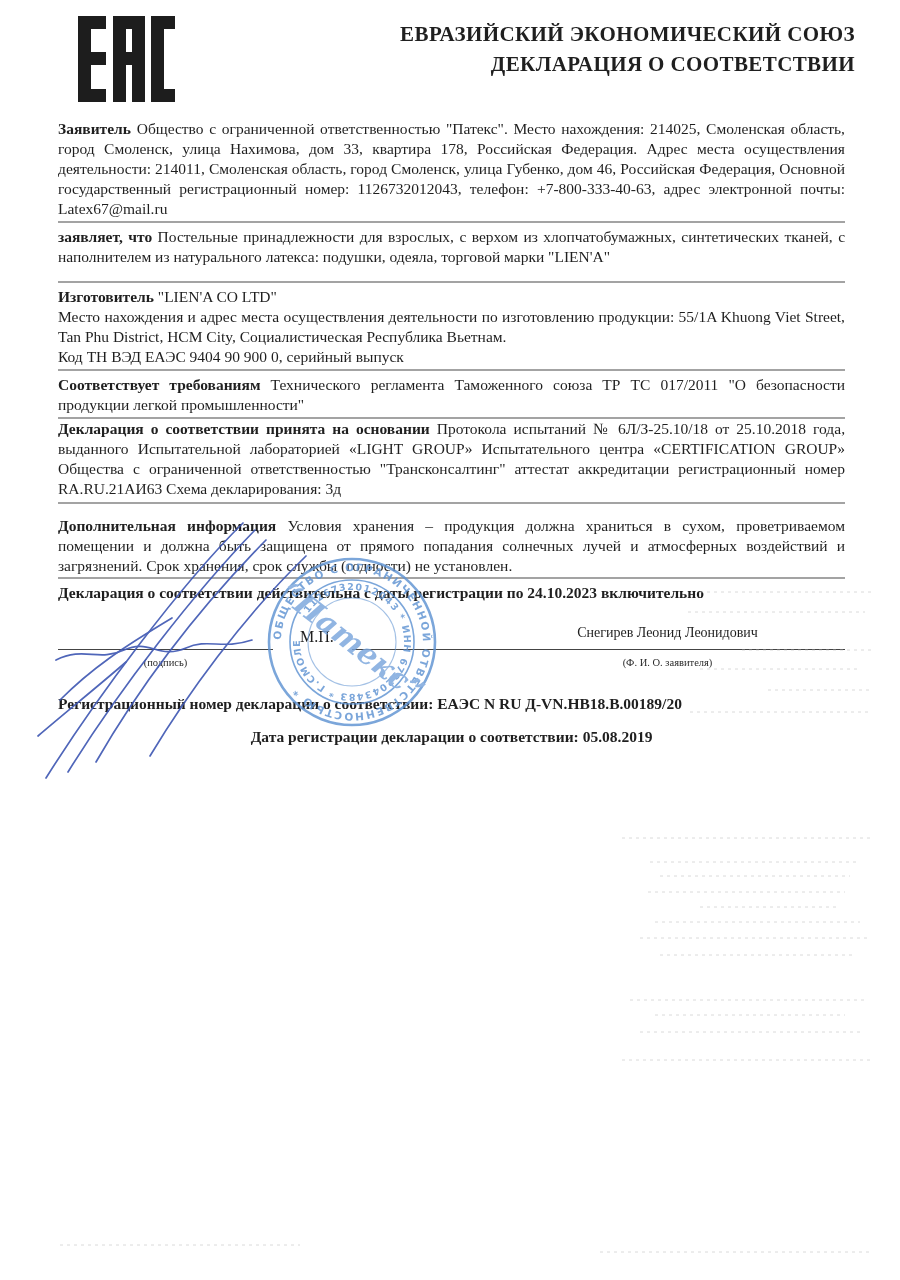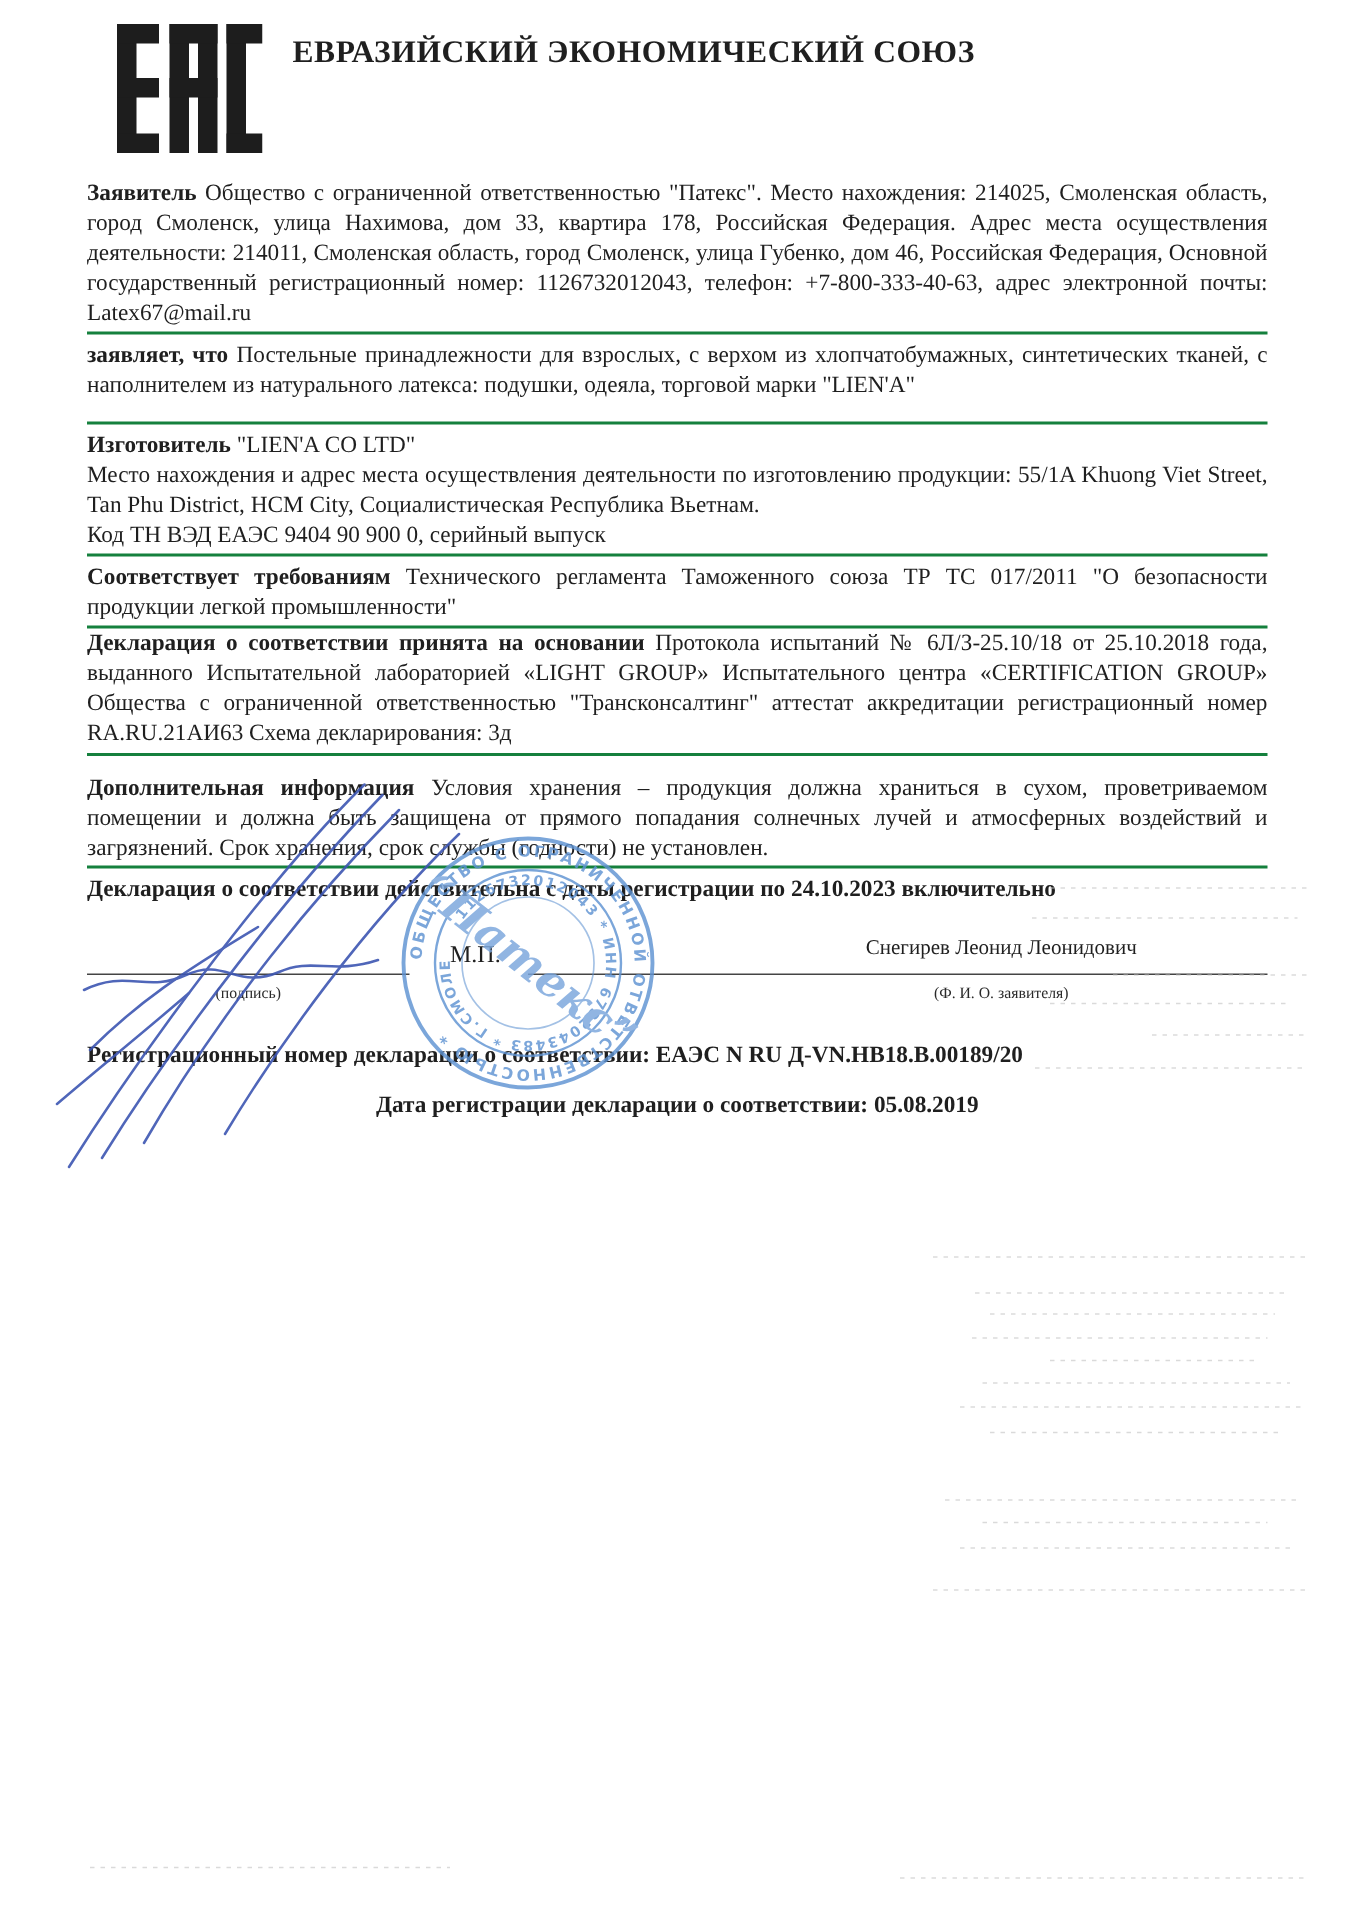--- a/index.html
+++ b/index.html
@@ -3,28 +3,28 @@
 <meta charset="utf-8">
 <style>
   html,body{margin:0;padding:0;background:#9a9a9a;}
   .page{
     position:relative;width:900px;height:1280px;margin:0 auto;
     background:#fff;overflow:hidden;color:#1f1f1f;
     font-family:"Liberation Serif","DejaVu Serif",serif;
   }
   
   .eac-logo{position:absolute;left:78px;top:16px;}
-  .titles{position:absolute;left:195px;right:45px;top:22px;text-align:left;}
+  .titles{position:absolute;left:195px;right:45px;top:22px;text-align:right;}
   .title-line{font-size:21px;font-weight:bold;letter-spacing:.4px;line-height:25px;}
   .title-line + .title-line{margin-top:5px;}
   
   .content{position:absolute;left:58px;width:787px;top:119px;font-size:15.5px;line-height:20px;}
   .sec{text-align:justify;}
   .lead{font-weight:bold;}
-  .rule{border-bottom:2px solid #15803d;}
+  .rule{border-bottom:2px solid #a3a3a3;}
   .sec-applicant{padding-bottom:2px;}
   .sec-representative{padding:3px 0 4px;}
   .sec-declares{padding:4px 0 14px;}
   .sec-manufacturer{padding:4px 0 2px;}
   .sec-compliance{padding:4px 0 2px;}
   .sec-basis{padding-bottom:3px;}
   .sec-additional{margin-top:12px;padding-bottom:1px;}
   .validity{padding-top:4px;font-weight:bold;text-align:left;}
   
   .sig-block{position:relative;height:82px;}
@@ -62,20 +62,21 @@
 
         <rect x="73" y="0" width="13" height="86"></rect>
         <rect x="73" y="0" width="24" height="13"></rect>
         <rect x="73" y="73" width="24" height="13"></rect>
       </g>
     </svg>
   </div>
 
   <div class="titles">
     <div class="title-line">ЕВРАЗИЙСКИЙ ЭКОНОМИЧЕСКИЙ СОЮЗ</div>
+    <div class="title-line">ДЕКЛАРАЦИЯ О СООТВЕТСТВИИ</div>
   </div>
 
   <div class="content">
 
     <div class="sec sec-applicant rule">
       <span class="lead">Заявитель</span>
       <span>Общество с ограниченной ответственностью "Патекс". Место нахождения: 214025, Смоленская область, город Смоленск, улица Нахимова, дом 33, квартира 178, Российская Федерация. Адрес места осуществления деятельности: 214011, Смоленская область, город Смоленск, улица Губенко, дом 46, Российская Федерация, Основной государственный регистрационный номер: 1126732012043, телефон: +7-800-333-40-63, адрес электронной почты: Latex67@mail.ru</span>
     </div>
 
 

